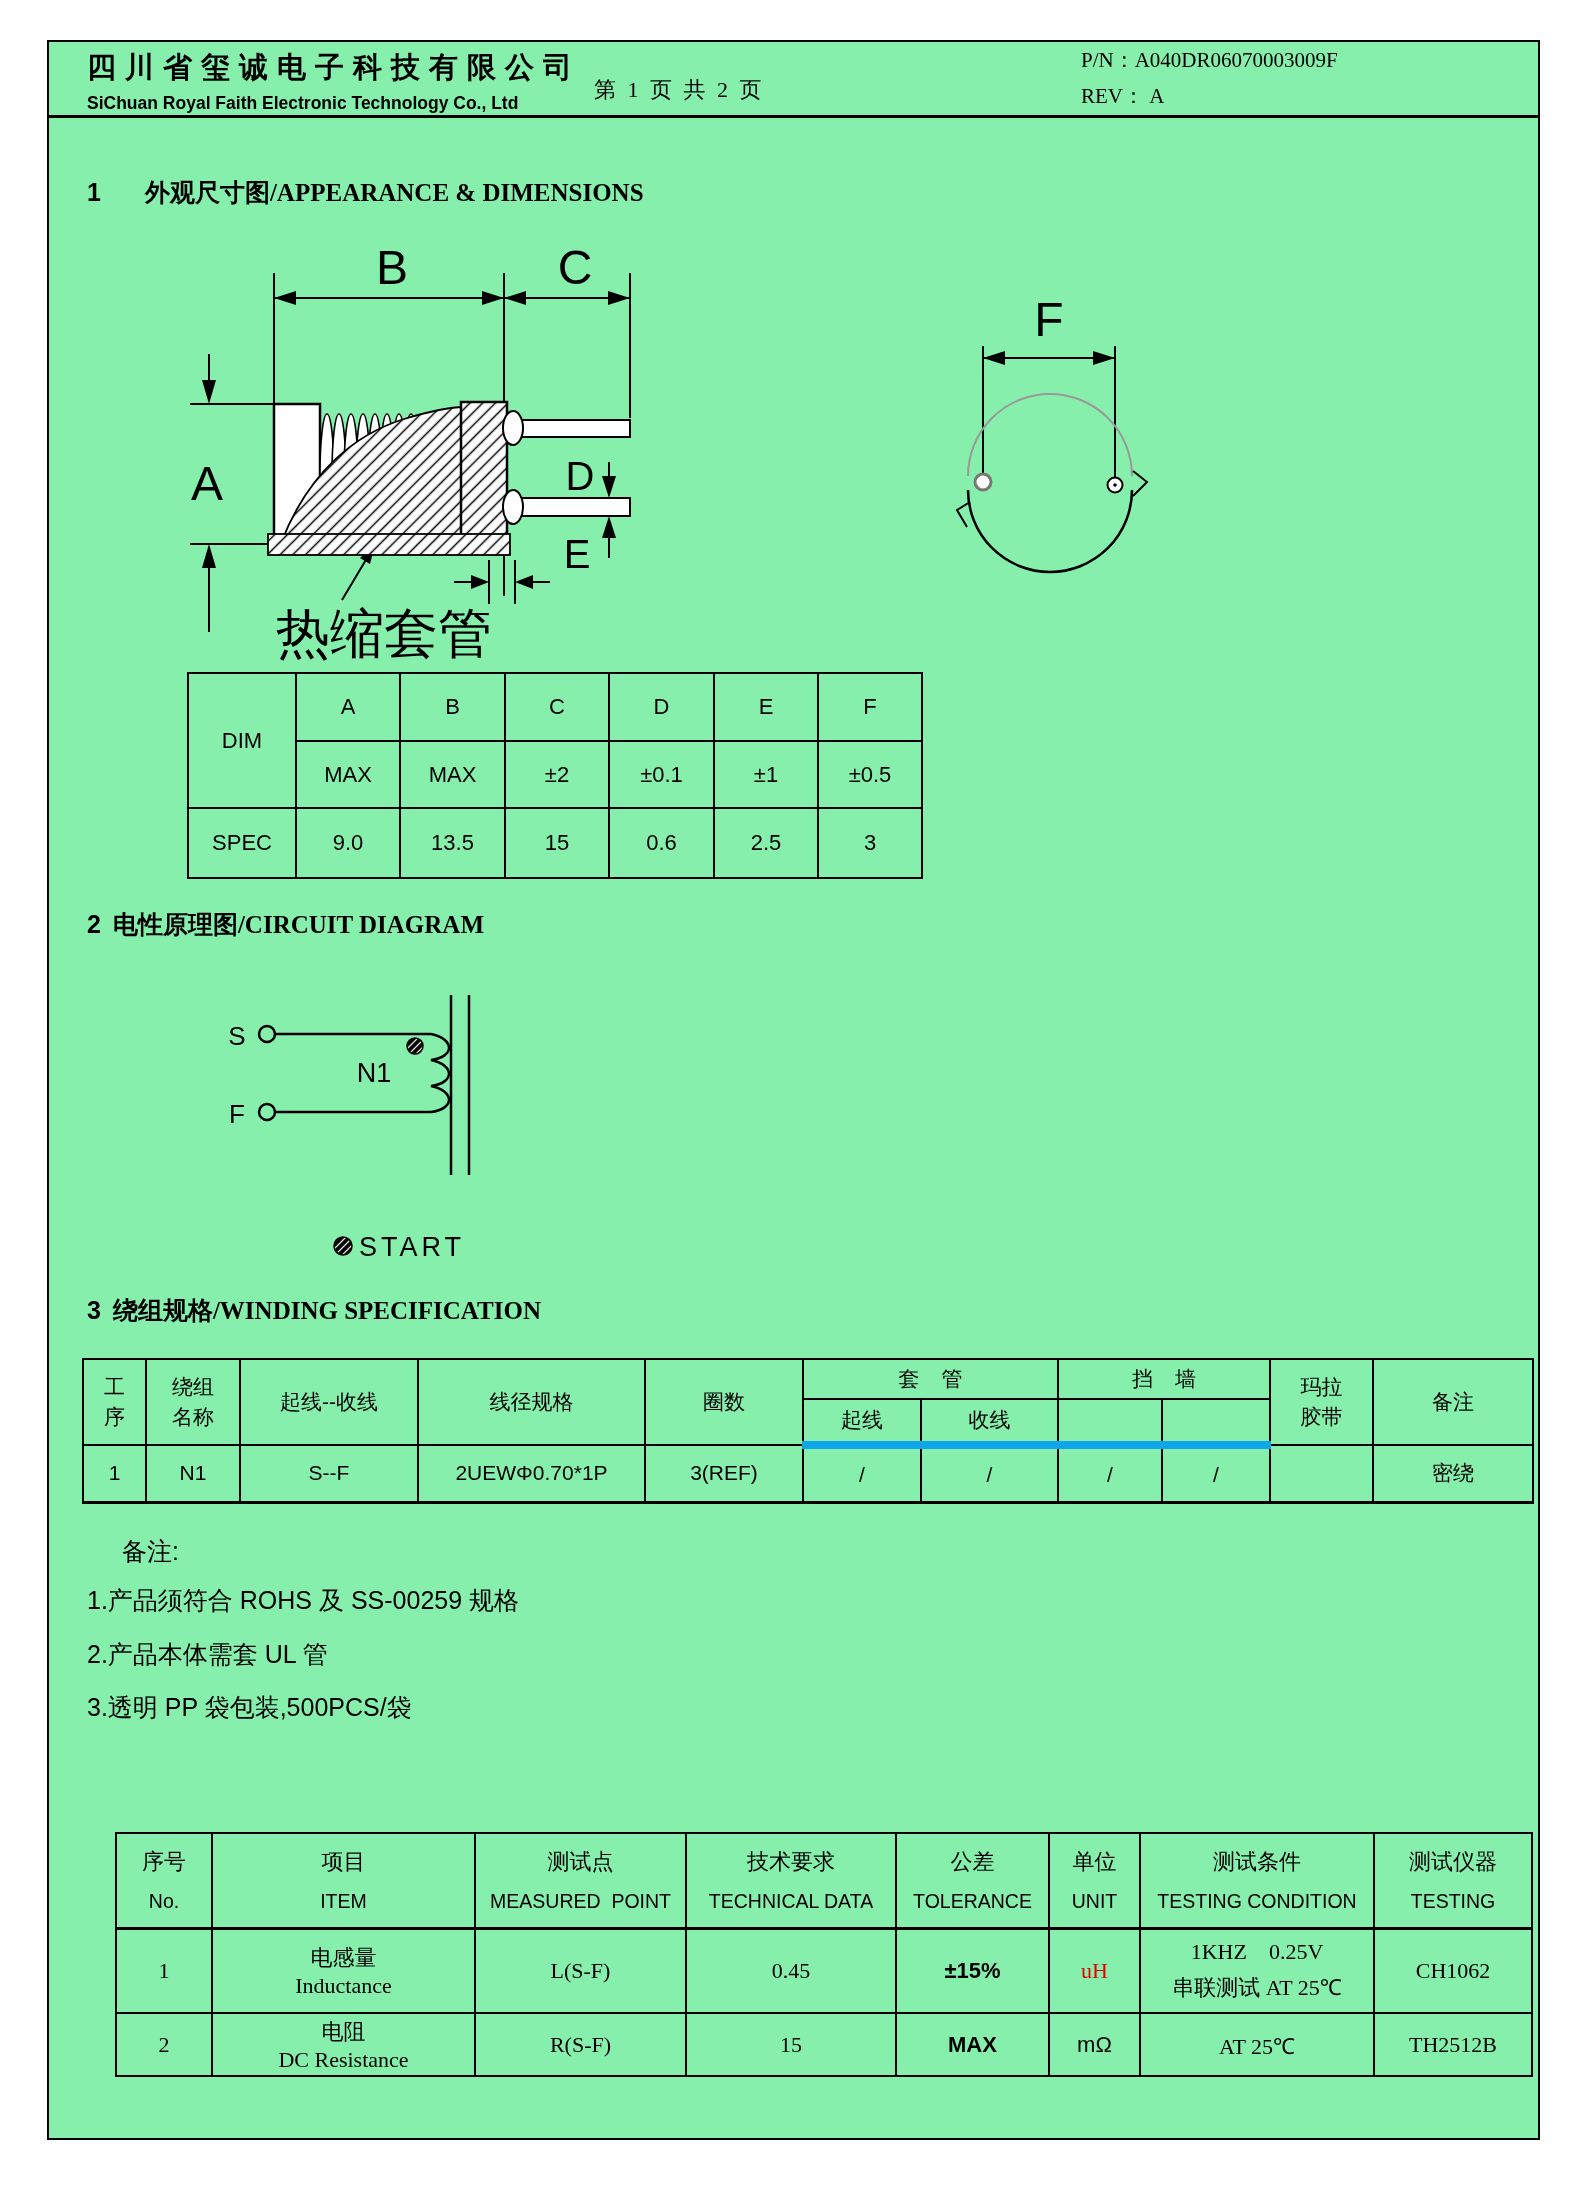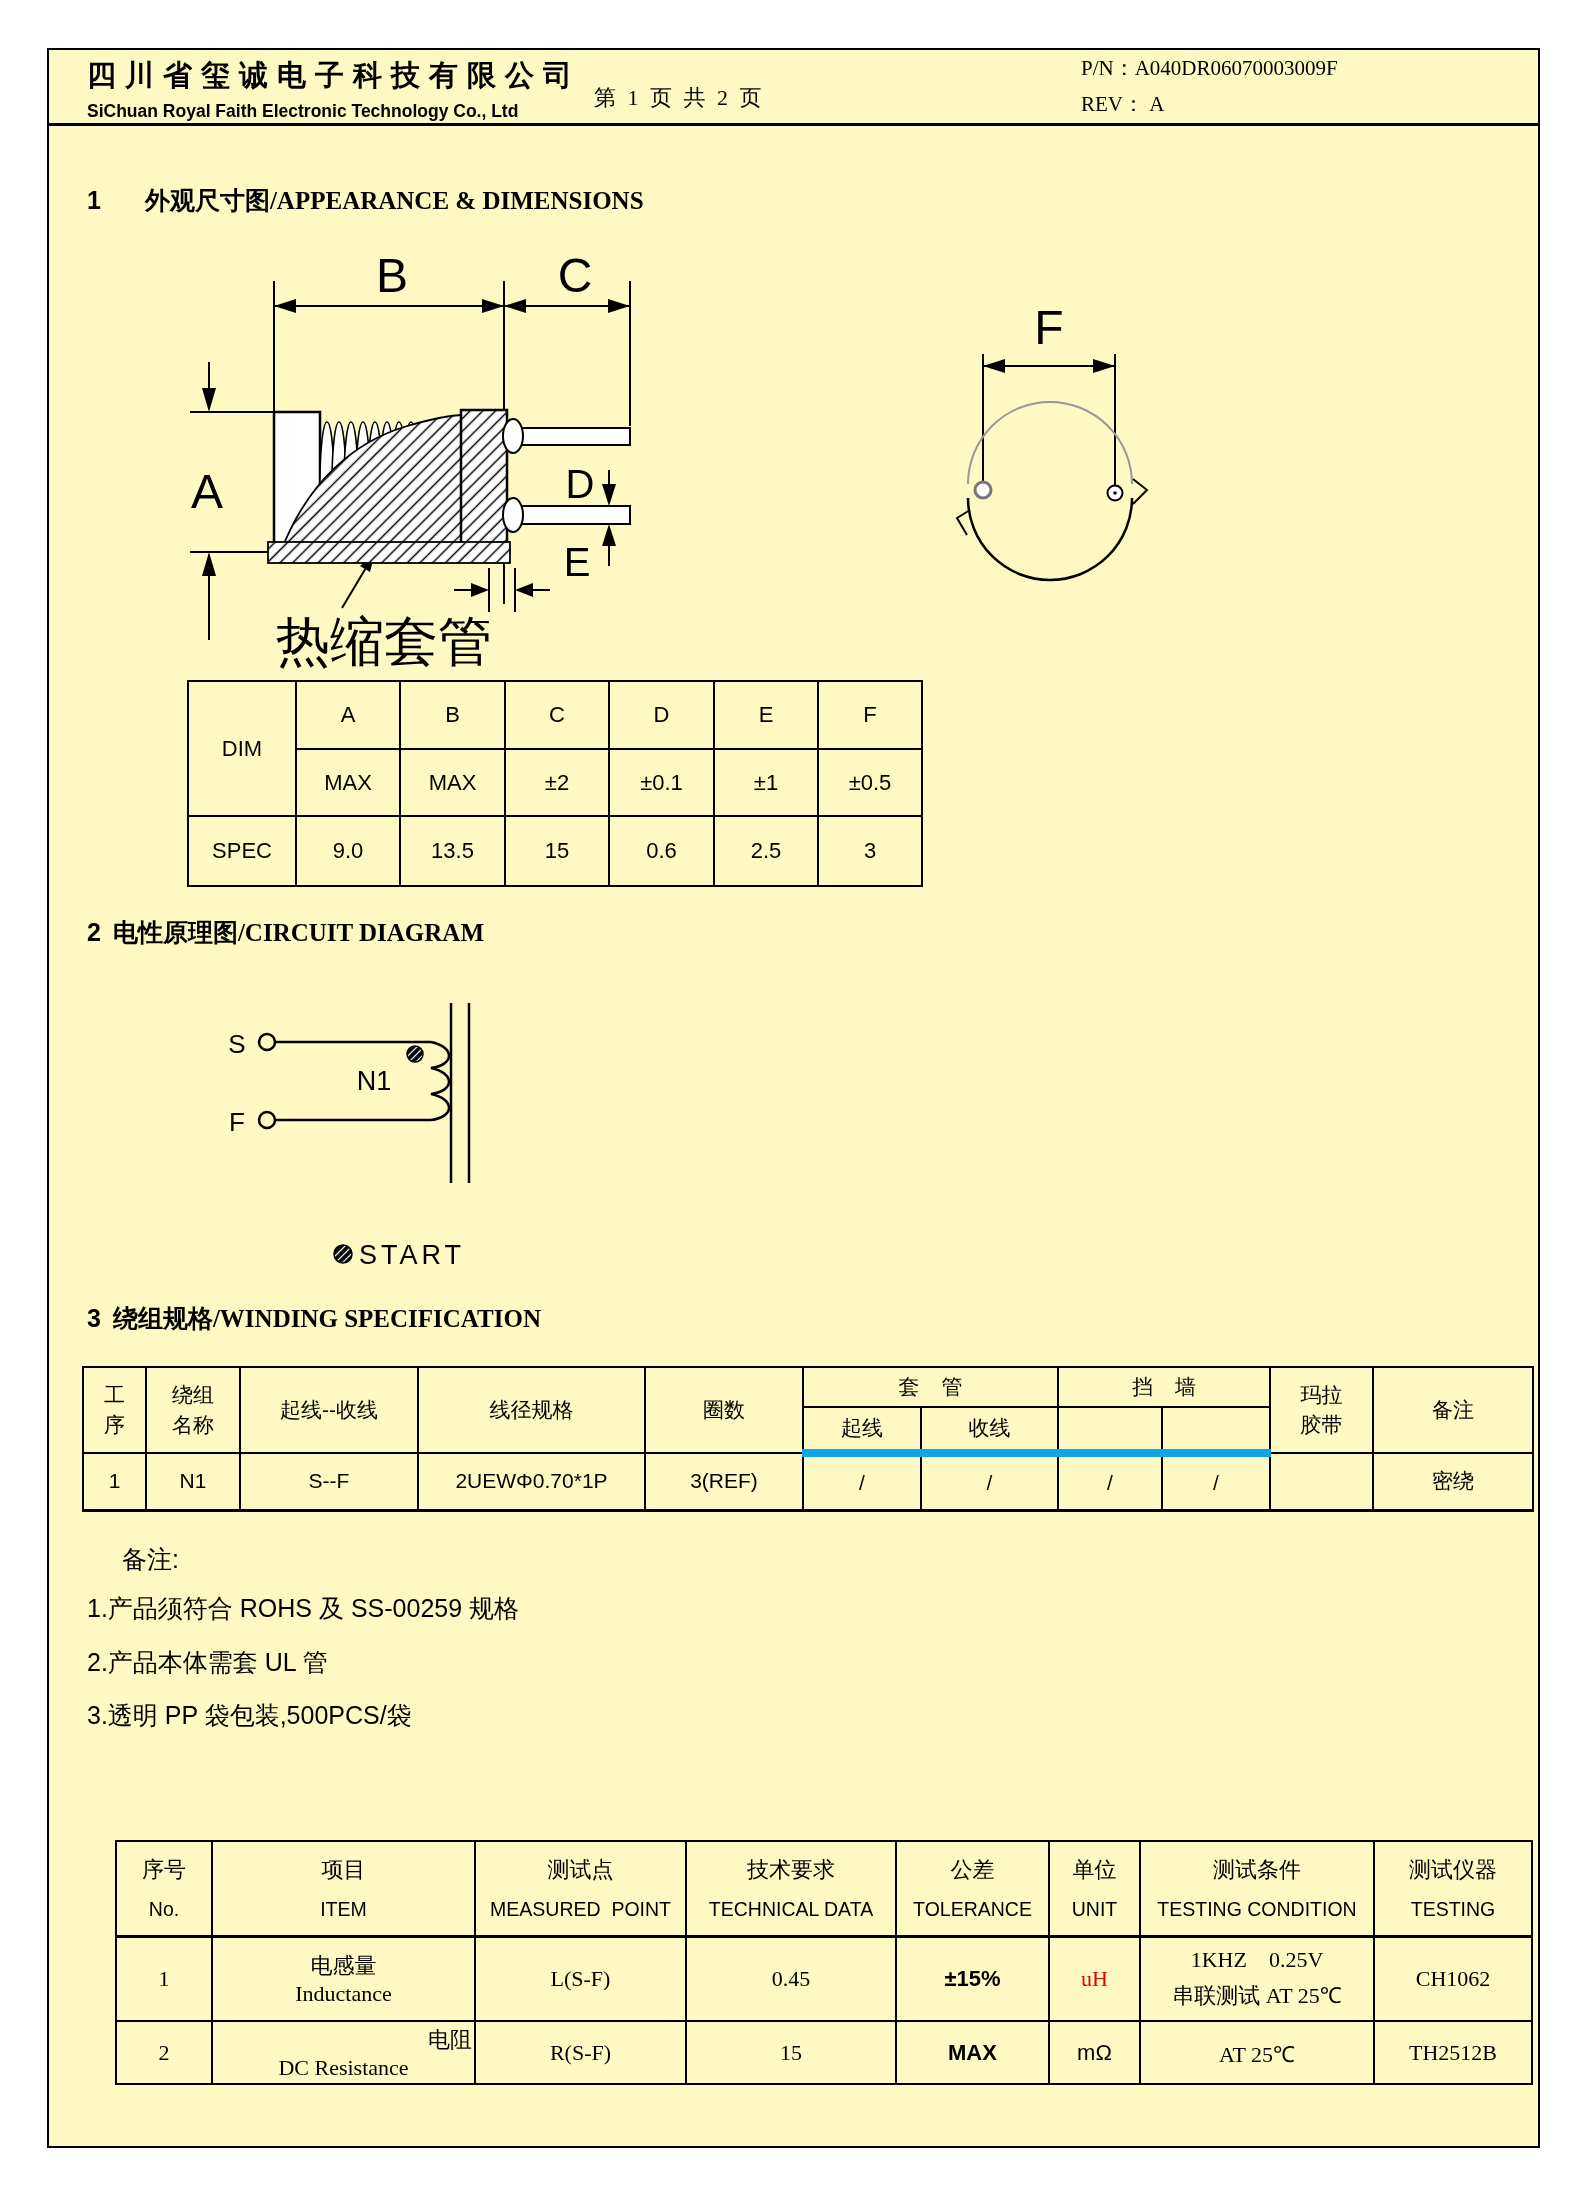--- a/index.html
+++ b/index.html
@@ -1,17 +1,17 @@
 <!DOCTYPE html>
 <html><head>
 <meta charset="utf-8">
 <style>
   html,body{margin:0;padding:0;background:#ffffff;}
   body{width:1586px;height:2190px;position:relative;font-family:"Liberation Sans",sans-serif;color:#000;}
-  .page{position:absolute;left:47px;top:48px;width:1489px;height:2096px;border:2px solid #000;background:#fef9c3;}
+  .page{position:absolute;left:47px;top:40px;width:1489px;height:2096px;border:2px solid #000;background:#86efac;}
 
   
   .company-cn{position:absolute;left:38px;top:6px;font-size:29px;font-weight:bold;letter-spacing:9px;white-space:nowrap;}
   .company-en{position:absolute;left:38px;top:51px;font-size:17.5px;font-weight:bold;white-space:nowrap;}
   .page-info{position:absolute;left:545px;top:33px;font-size:22px;letter-spacing:3px;font-family:"Liberation Serif",serif;white-space:nowrap;}
   .pn-line{position:absolute;left:1032px;top:4px;font-size:21px;font-family:"Liberation Serif",serif;white-space:nowrap;}
   .rev-line{position:absolute;left:1032px;top:40px;font-size:21px;font-family:"Liberation Serif",serif;white-space:nowrap;}
   .header-rule{position:absolute;left:0;right:0;top:73px;height:3px;background:#000;}
 
   
@@ -357,21 +357,21 @@
       <td class="ser red">uH</td>
       <td>
             <span class="ser pre" style="display:block;">1KHZ    0.25V</span>
             <span class="ser" style="display:block;margin-top:6px;">串联测试 AT 25℃</span>
           </td>
       <td class="ser">CH1062</td>
     </tr>
     <tr class="erow" style="height:63px">
       <td class="ser">2</td>
       <td>
-            <span style="display:block;font-size:22px;text-align:right;">电阻</span>
+            <span style="display:block;font-size:22px;">电阻</span>
             <span class="item-en" style="display:block;font-size:22px;">DC Resistance</span>
           </td>
       <td class="ser">R(S-F)</td>
       <td class="ser">15</td>
       <td class="tol">MAX</td>
       <td>mΩ</td>
       <td class="ser">AT 25℃</td>
       <td class="ser">TH2512B</td>
     </tr>
   </tbody>

